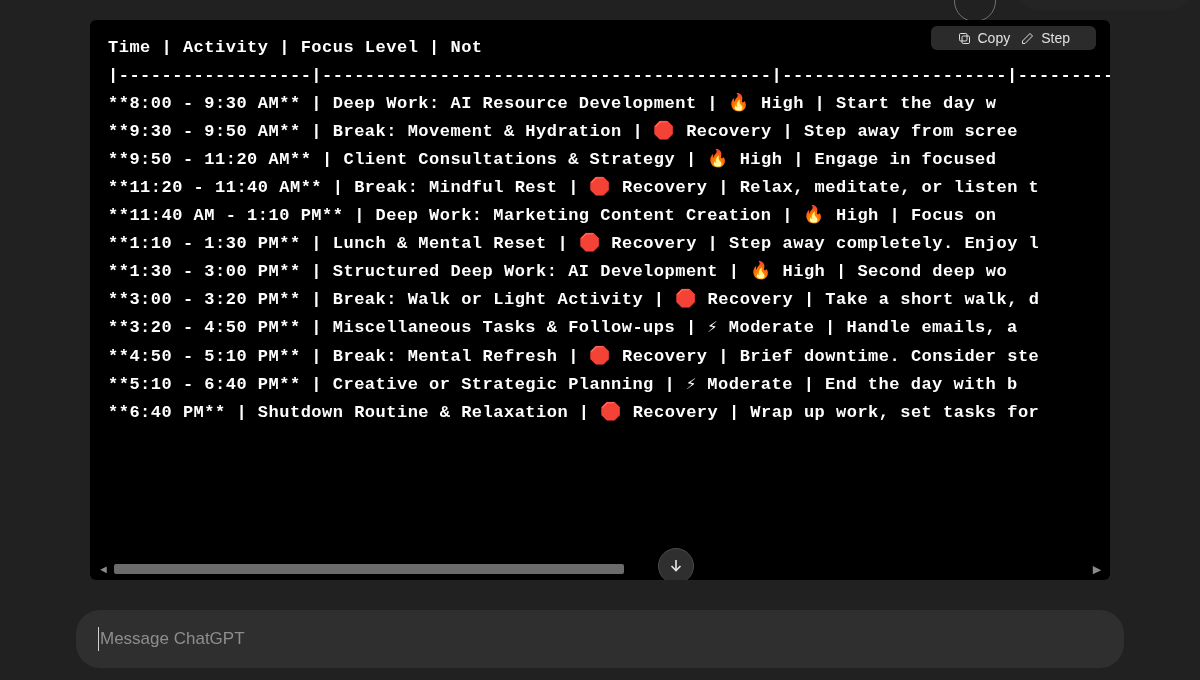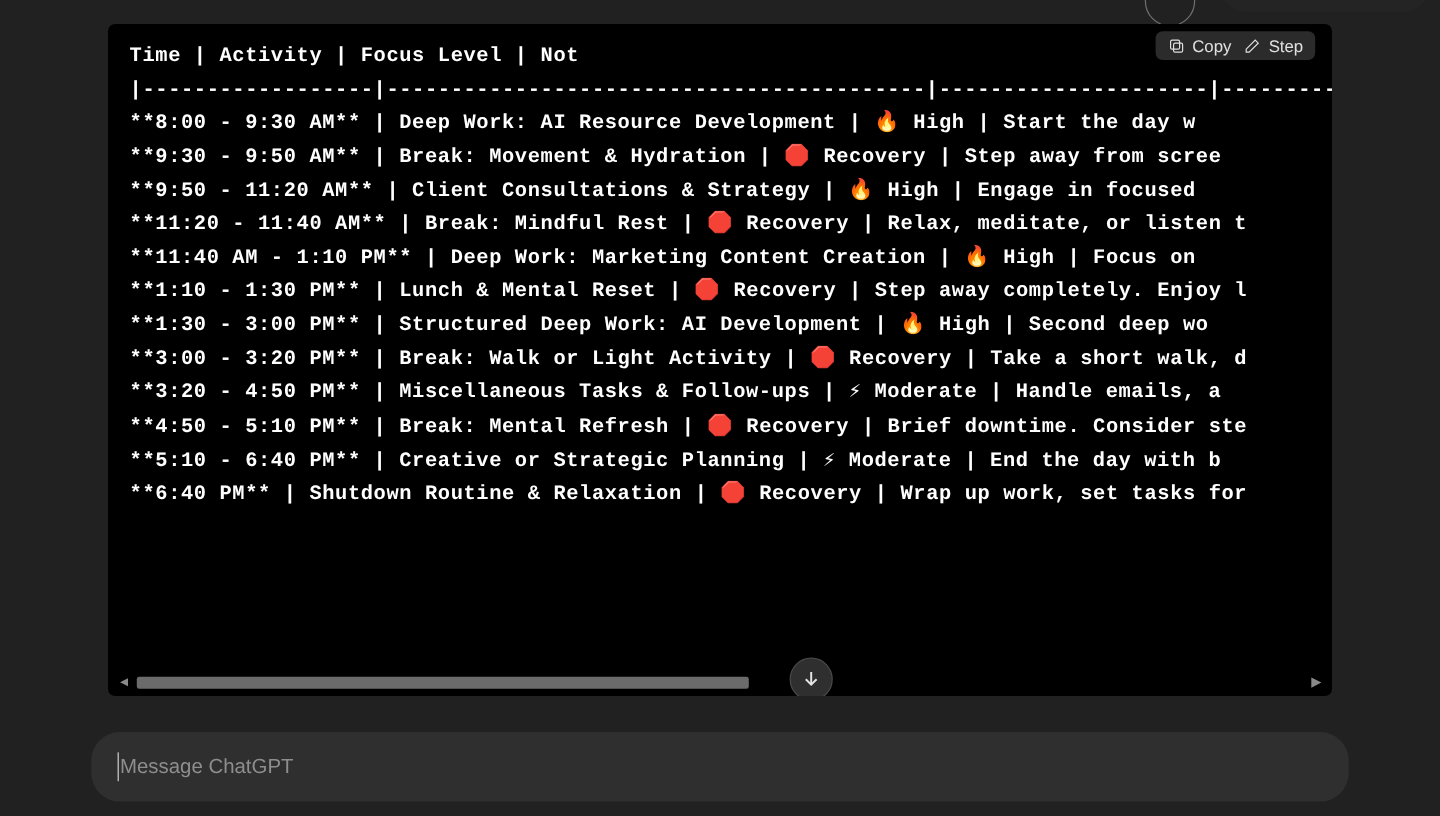--- a/index.html
+++ b/index.html
@@ -29,21 +29,21 @@
     overflow: hidden;
   }
   .code-actions {
     position: absolute;
     top: 6px;
     right: 14px;
     display: flex;
     gap: 10px;
     z-index: 5;
     background: rgba(60,60,60,0.72);
-    padding: 4px 10px;
+    padding: 4px 26px;
     border-radius: 6px;
   }
   .code-action {
     display: flex;
     align-items: center;
     gap: 6px;
     color: #e0e0e0;
     font-size: 14px;
     cursor: pointer;
   }

